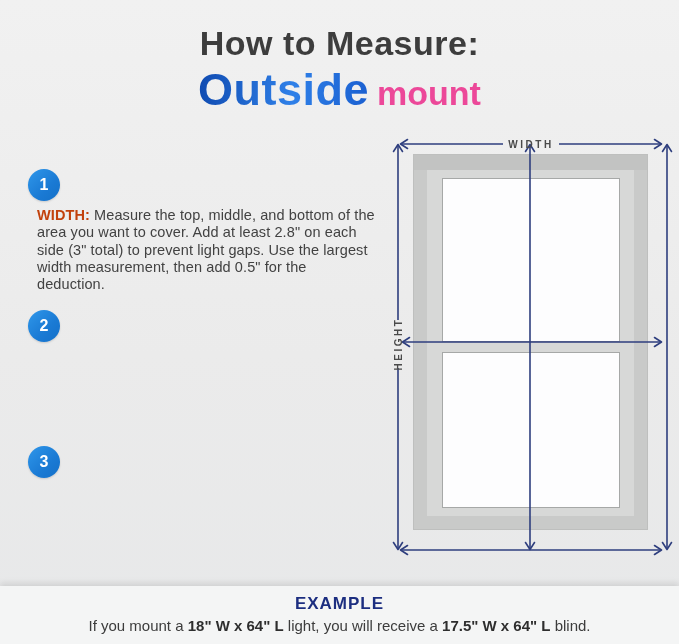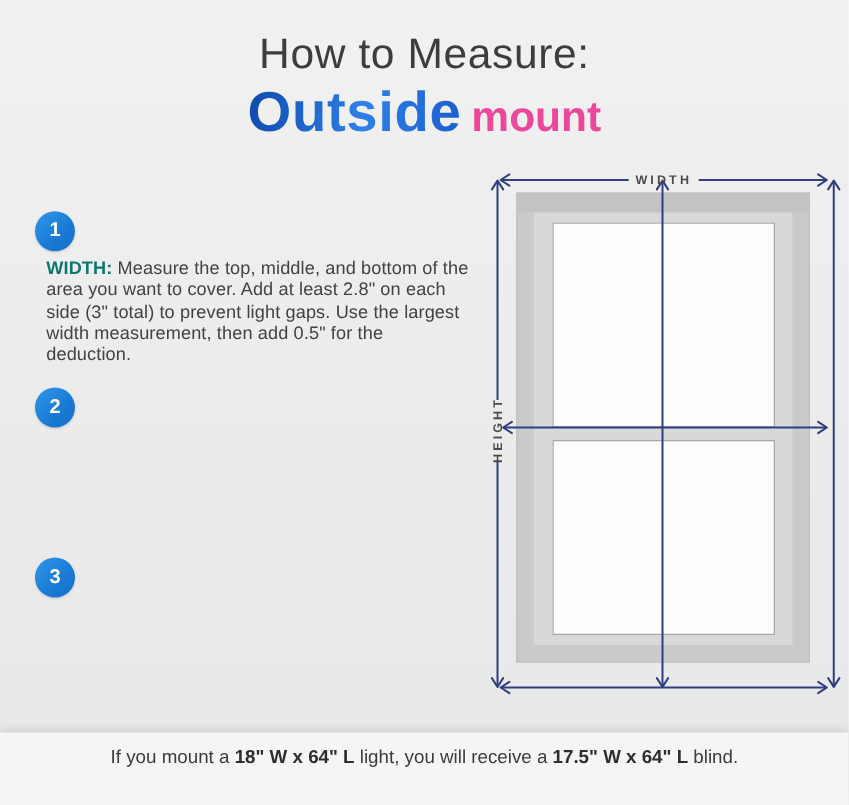--- a/index.html
+++ b/index.html
@@ -8,21 +8,21 @@
     font-family: "Liberation Sans", sans-serif;
     background: linear-gradient(180deg, #f1f1f1 0%, #ebebeb 55%, #e7e8e9 100%);
     position: relative;
     overflow: hidden;
     color: #424242;
   }
 
   
   .header { position: absolute; top: 24px; left: 0; width: 100%; text-align: center; }
   .title-line1 {
-    font-size: 34px; font-weight: normal; color: #3d3d3d; letter-spacing: 0.5px;
+    font-size: 34px; font-weight: bold; color: #3d3d3d; letter-spacing: 0.5px;
   }
   .title-line2 { margin-top: 1px; }
   .title-highlight {
     font-size: 45px; font-weight: bold; letter-spacing: 0.5px;
     background: linear-gradient(94deg, #0f4ab0 0%, #2f80e8 55%, #1a5fd0 100%);
     -webkit-background-clip: text; background-clip: text;
     color: #1f63cf; margin-top: 24px; -webkit-text-fill-color: transparent;
   }
   .title-suffix { font-size: 34px; font-weight: bold; color: #ec4899; margin-left: 8px; }
 
@@ -36,21 +36,21 @@
     background: linear-gradient(135deg, #2f97ea 0%, #1a7ad4 60%, #1470c8 100%);
     color: #ffffff; font-weight: bold; font-size: 16px;
     display: flex; align-items: center; justify-content: center;
     box-shadow: 0 1px 2px rgba(0,0,0,0.15);
   }
   .step-text {
     margin-top: 6px; margin-left: 9px;
     font-size: 14.5px; line-height: 17.3px; color: #424242; letter-spacing: 0.1px;
     width: 338px;
   }
-  .step-label { font-weight: bold; color: #0f766e; }
+  .step-label { font-weight: bold; color: #c2410c; }
 
   
   .diagram { position: absolute; left: 383px; top: 125px; width: 304px; height: 470px; }
   .diagram > div { position: absolute; }
   .win-casing {
     left: 30px; top: 29px; width: 235px; height: 376px;
     background: #c9cac9; border: 1px solid #bebfbe;
   }
   .win-head { left: 31px; top: 30px; width: 233px; height: 15px; background: #c2c3c2; }
   .win-jamb { left: 44px; top: 45px; width: 207px; height: 346px; background: #d7d8d7; }
@@ -128,16 +128,17 @@
       <line x1="20" y1="217" x2="278" y2="217" marker-start="url(#arr)" marker-end="url(#arr)"></line>
 
       <line x1="18" y1="425" x2="278" y2="425" marker-start="url(#arr)" marker-end="url(#arr)"></line>
     </g>
     <text x="148" y="22.5" text-anchor="middle">WIDTH</text>
     <text x="15" y="222.5" text-anchor="middle" transform="rotate(-90 15 219)">HEIGHT</text>
   </svg>
 </div>
 
 <div class="footer">
+  <div class="example-heading">EXAMPLE</div>
   <div class="example-line">
     <span>If you mount a </span><span class="part-bold">18" W x 64" L</span><span> light, you will receive a </span><span class="part-bold">17.5" W x 64" L</span><span> blind.</span>
   </div>
 </div>
 
 </body></html>

